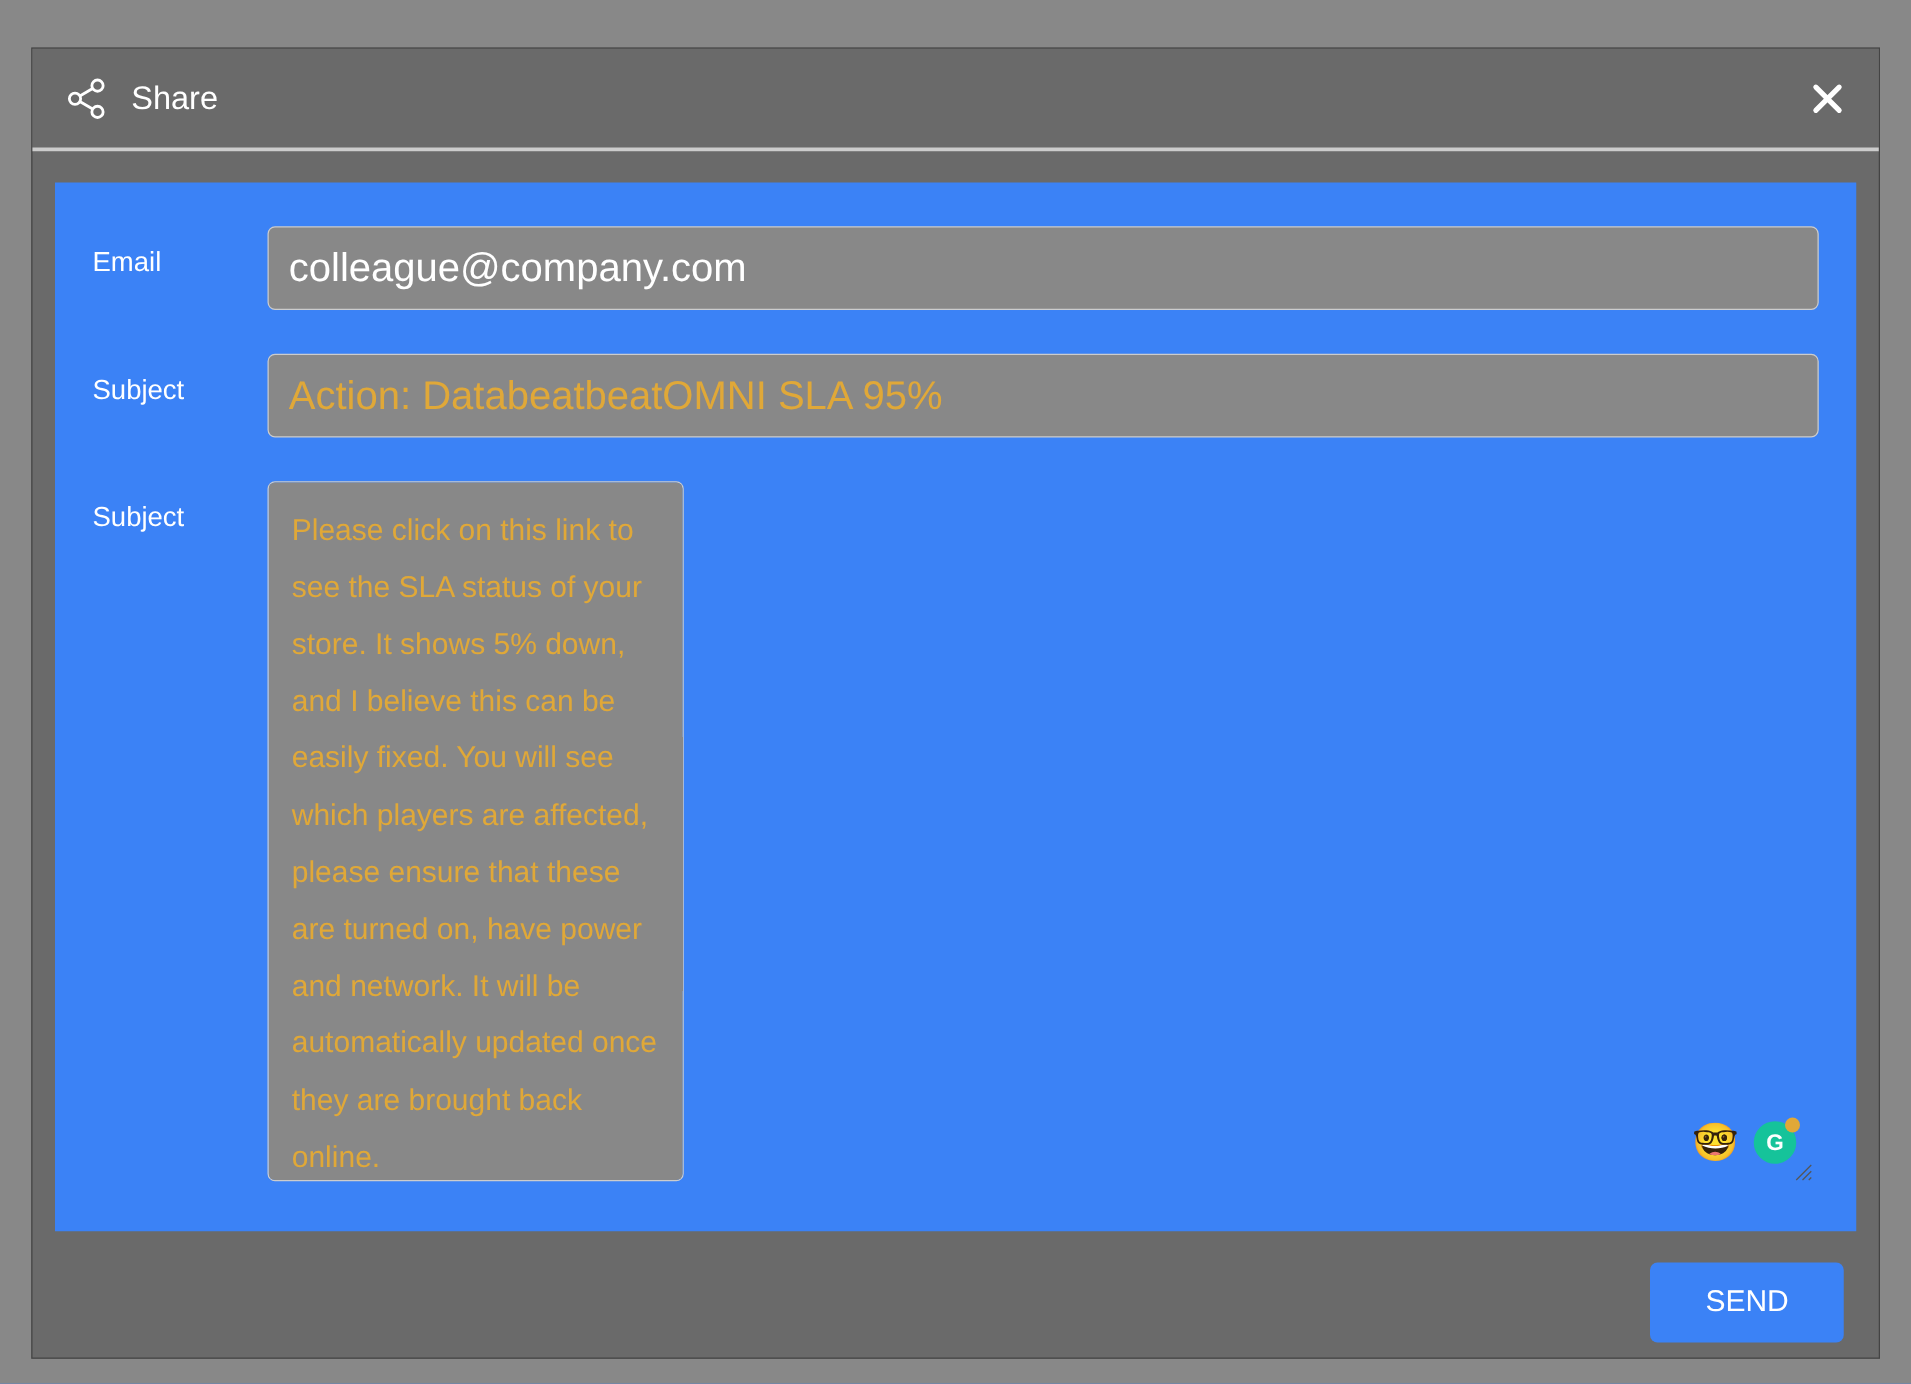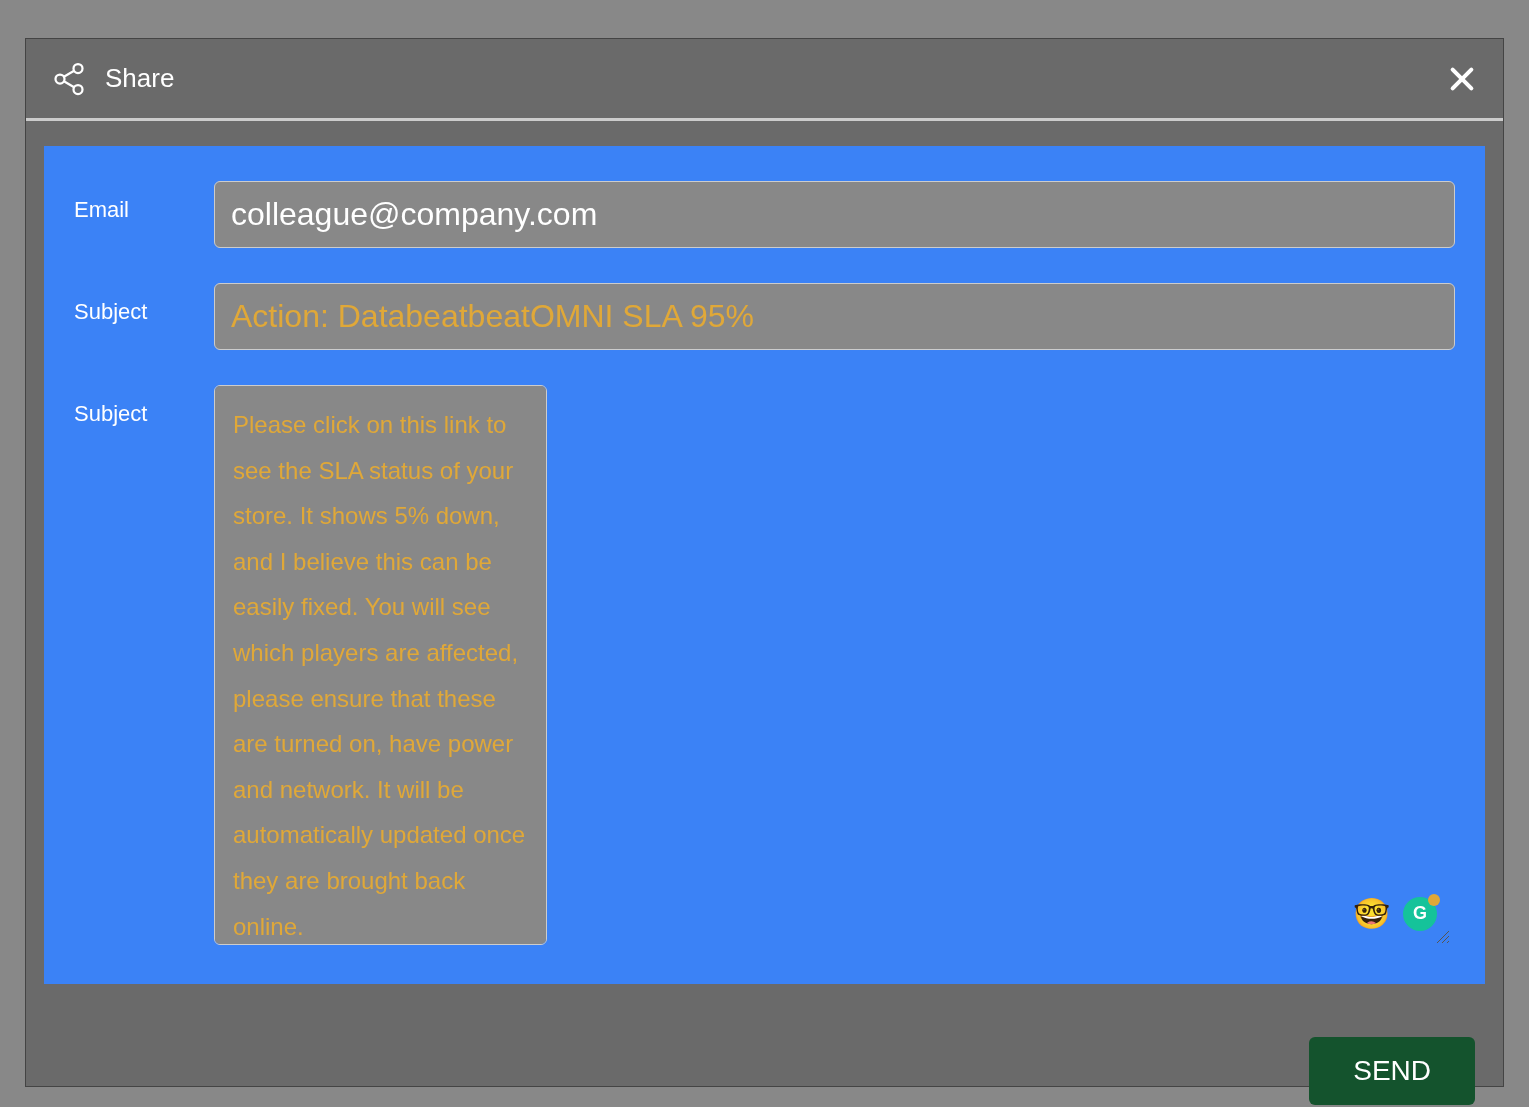--- a/index.html
+++ b/index.html
@@ -170,30 +170,29 @@
       border-radius: 50%;
     }
 
     .modal-footer {
       display: flex;
       justify-content: flex-end;
       padding: 0 28px 25px;
     }
 
     .send-btn {
-      background: #14532d;
+      background: #3b82f6;
       color: #fff;
       border: none;
       border-radius: 6px;
       padding: 18px 44px;
-      font-size: 28px;
+      font-size: 24px;
       font-weight: 400;
       cursor: pointer;
       font-family: inherit;
-      margin-top: 28px;
     }
 
     .resize-handle {
       position: absolute;
       bottom: 4px;
       right: 4px;
       width: 16px;
       height: 16px;
     }
 

